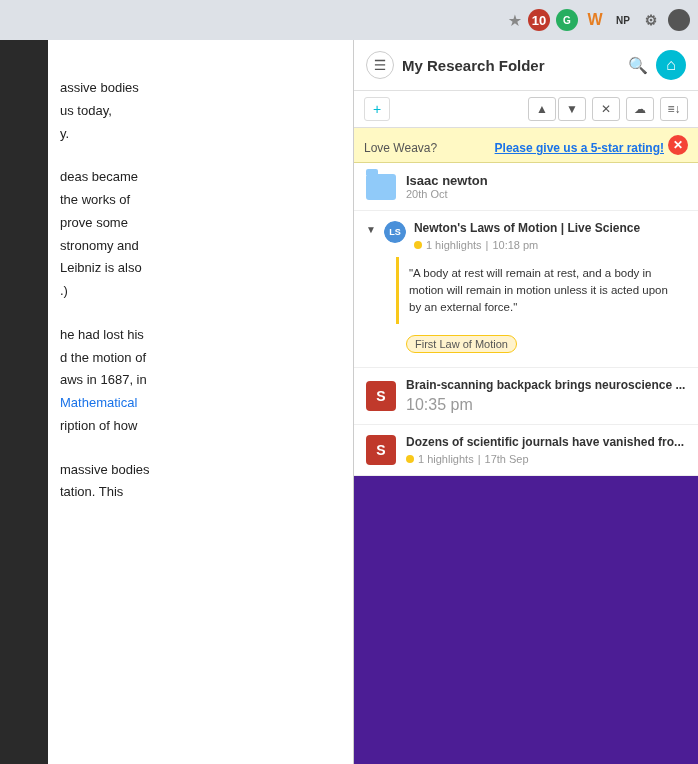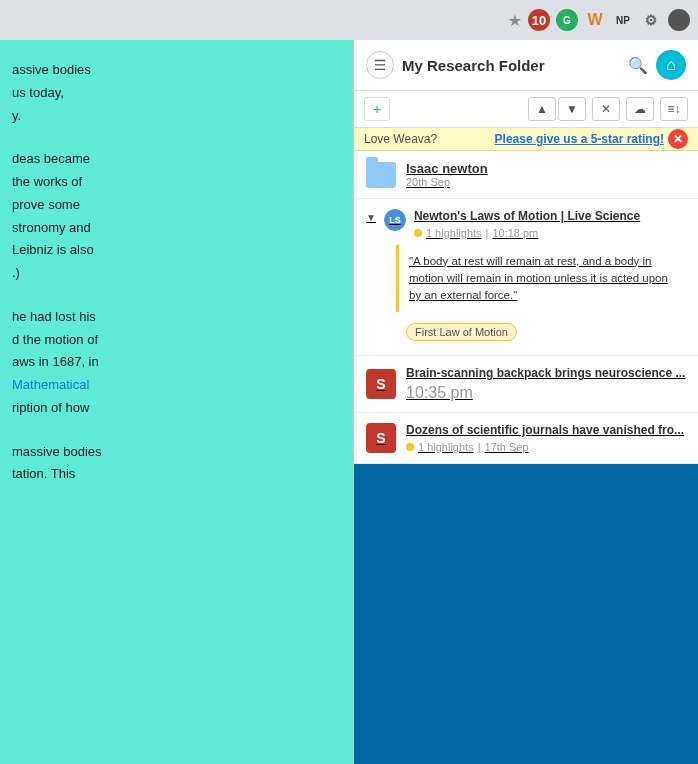--- a/index.html
+++ b/index.html
@@ -54,26 +54,27 @@
 
     
     .main-area {
       display: flex;
       height: calc(764px - 40px);
     }
 
     
     .article-text {
       flex: 1;
-      background: #5eead4;
-      padding: 20px 12px;
+      background: #ffffff;
+      padding: 38px 12px;
       font-size: 13px;
       line-height: 1.6;
       color: #222;
       overflow: hidden;
+      margin-left: 48px;
     }
 
     .article-text .text-line {
       margin-bottom: 2px;
     }
 
     .article-text a.blue-link {
       color: #1a73e8;
       text-decoration: none;
     }
@@ -149,23 +150,23 @@
 
     .toolbar-spacer { flex: 1; }
 
     .toolbar-icon-group {
       display: flex; gap: 2px;
     }
 
     
     .love-banner {
       background: #fff9c4;
-      padding: 1px 10px;
-      display: flex;
-      align-items: center;
+      padding: 7px 10px;
+      display: flex;
+      align-items: flex-end;
       font-size: 12px;
       color: #555;
       border-bottom: 1px solid #e0d88a;
       gap: 4px;
     }
 
     .love-banner .banner-text { flex: 1; }
     .love-banner .banner-link {
       color: #1a73e8;
       font-weight: 600;
@@ -179,22 +180,21 @@
       border-radius: 50%;
       color: white;
       display: flex; align-items: center; justify-content: center;
       font-size: 12px; font-weight: bold; cursor: pointer;
     }
 
     
     .panel-content {
       flex: 1;
       overflow-y: auto;
-      background: #0369a1;
-      text-decoration: underline;
+      background: #4c1d95;
     }
 
     
     .folder-item {
       background: white;
       margin: 0;
       padding: 10px 12px;
       display: flex;
       align-items: center;
       gap: 10px;
@@ -420,21 +420,21 @@
       <span class="banner-link">Please give us a 5-star rating!</span>
       <div class="close-btn">✕</div>
     </div>
 
     <div class="panel-content">
 
       <div class="folder-item">
         <div class="folder-icon"></div>
         <div class="folder-item-info">
           <div class="folder-name">Isaac newton</div>
-          <div class="folder-date">20th Sep</div>
+          <div class="folder-date">20th Oct</div>
         </div>
       </div>
 
       <div class="source-item">
         <div class="source-item-header">
           <span class="source-expand-arrow">▼</span>
           <div class="source-favicon">
             <div class="favicon-ls">LS</div>
           </div>
           <div class="source-item-info">

